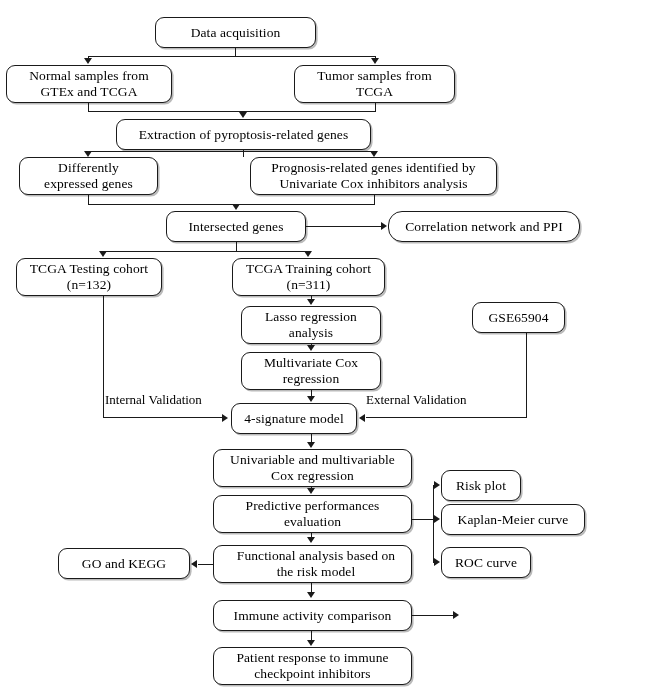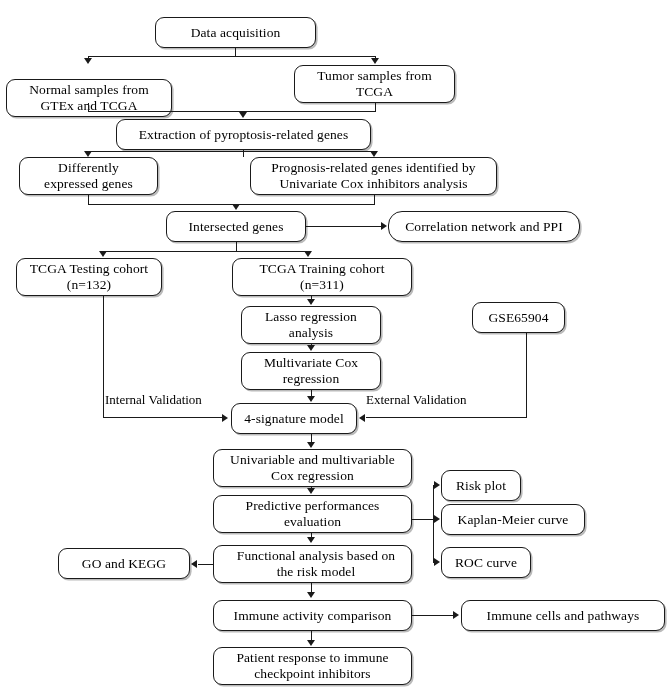--- a/index.html
+++ b/index.html
@@ -79,21 +79,21 @@
 </style>
 </head>
 <body>
 
 <div id="canvas">
 
   <div class="node" style="left:155px; top:17px; width:161px; height:31px;">
     <span>Data acquisition</span>
   </div>
 
-  <div class="node" style="left:6px; top:79px; width:166px; height:38px;">
+  <div class="node" style="left:6px; top:65px; width:166px; height:38px;">
     <span>Normal samples from
 GTEx and TCGA</span>
   </div>
 
   <div class="node" style="left:294px; top:65px; width:161px; height:38px;">
     <span>Tumor samples from
 TCGA</span>
   </div>
 
   <div class="node" style="left:116px; top:119px; width:255px; height:31px;">
@@ -116,21 +116,21 @@
 
   <div class="node" style="left:388px; top:211px; width:192px; height:31px;border-radius:14px;">
     <span>Correlation network and PPI</span>
   </div>
 
   <div class="node" style="left:16px; top:258px; width:146px; height:38px;">
     <span>TCGA Testing cohort
 (n=132)</span>
   </div>
 
-  <div class="node" style="left:232px; top:258px; width:180px; height:38px;">
+  <div class="node" style="left:232px; top:258px; width:153px; height:38px;">
     <span>TCGA Training cohort
 (n=311)</span>
   </div>
 
   <div class="node" style="left:241px; top:352px; width:140px; height:38px;">
     <span>Multivariate Cox
 regression</span>
   </div>
 
   <div class="node" style="left:241px; top:306px; width:140px; height:38px;">
@@ -174,23 +174,20 @@
   </div>
 
   <div class="node" style="left:58px; top:548px; width:132px; height:31px;">
     <span>GO and KEGG</span>
   </div>
 
   <div class="node" style="left:213px; top:600px; width:199px; height:31px;">
     <span>Immune activity comparison</span>
   </div>
 
-  <div class="node" style="left:461px; top:600px; width:204px; height:31px;">
-    <span>Immune cells and pathways</span>
-  </div>
 
   <div class="node" style="left:213px; top:647px; width:199px; height:38px;">
     <span>Patient response to immune
 checkpoint inhibitors</span>
   </div>
 
   <div class="vline" style="left:235px; top:48px; height:9px;"></div>
   <div class="hline" style="left:88px; top:56px; width:287px;"></div>
   <div class="vline" style="left:88px; top:56px; height:4px;"></div>
   <div class="arrow arrow-down" style="left:84px; top:58px;"></div>

